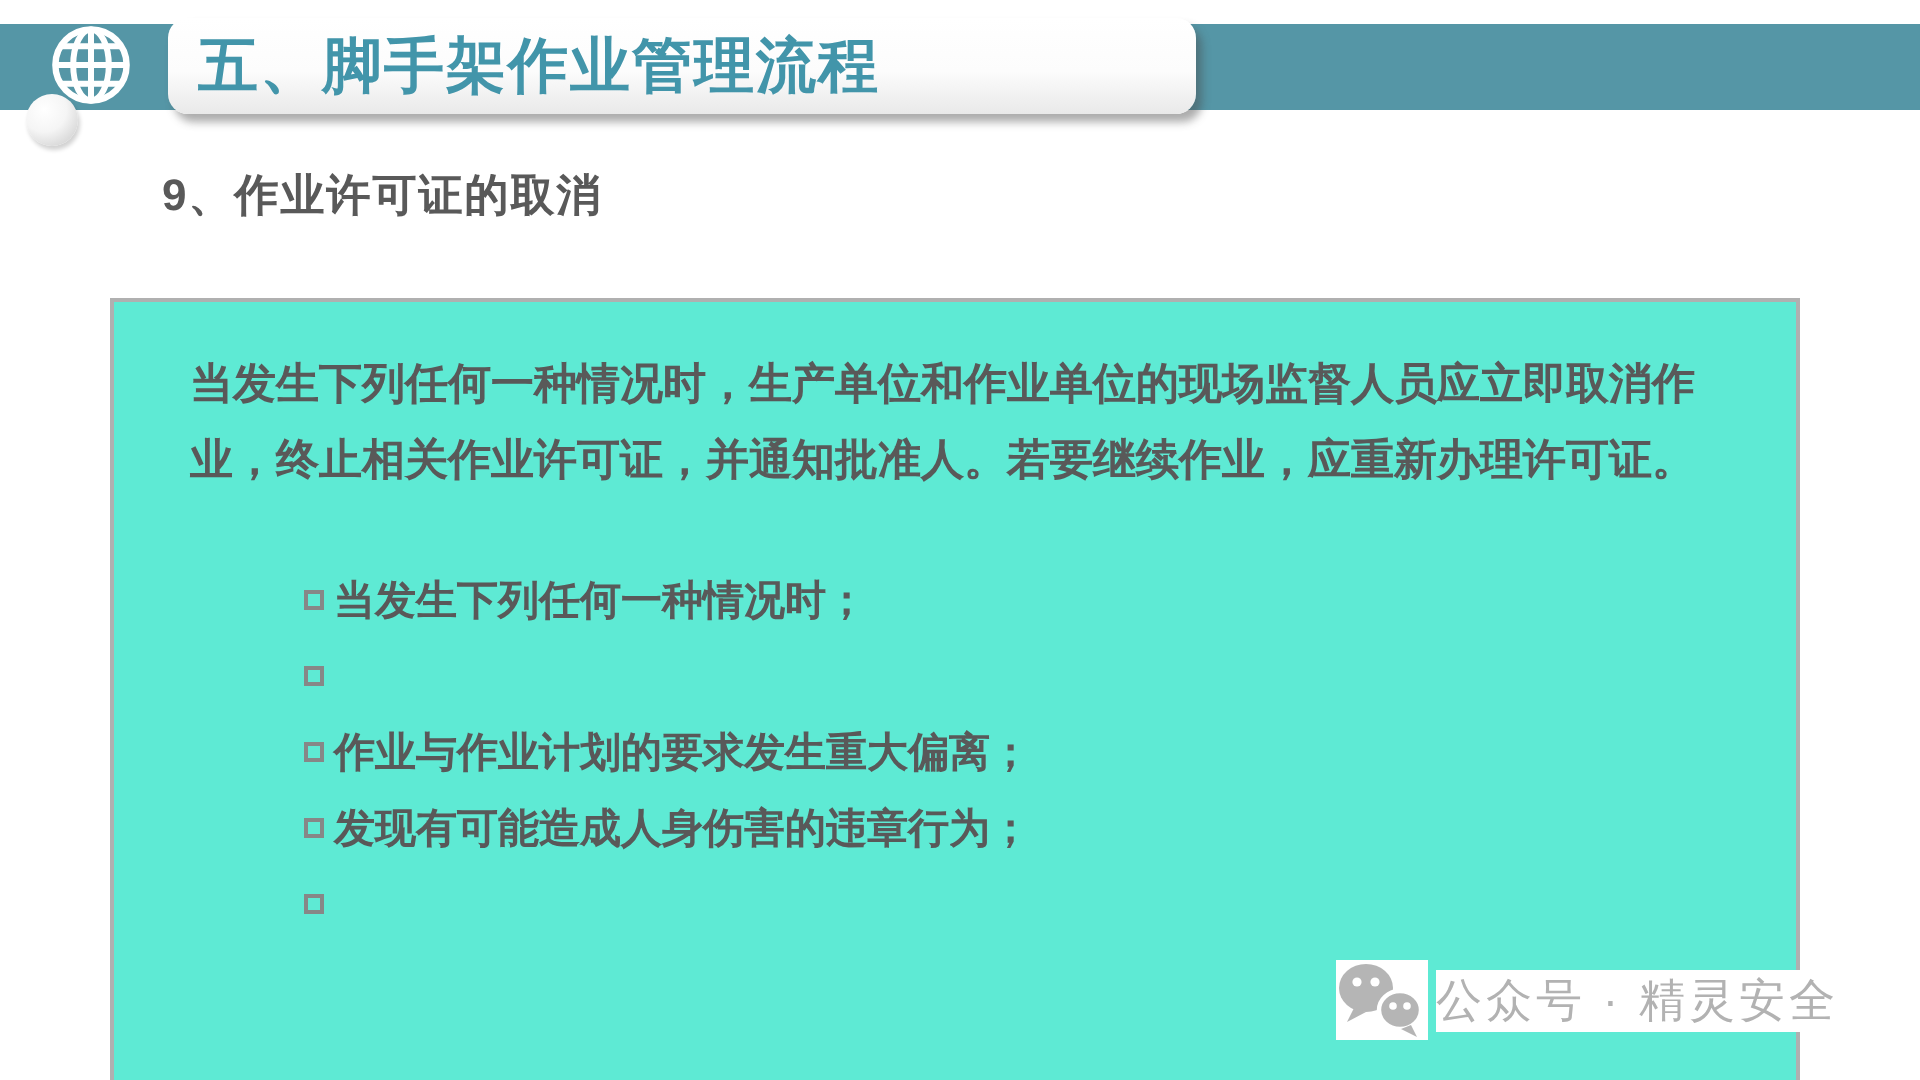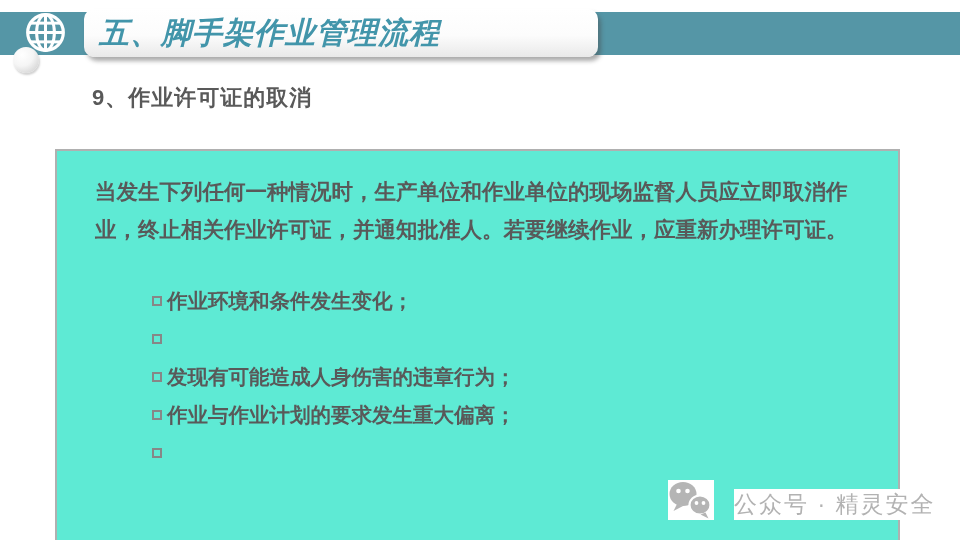--- a/index.html
+++ b/index.html
@@ -30,26 +30,25 @@
     background: linear-gradient(180deg, #ffffff 0%, #fcfcfc 55%, #e9e9e9 100%);
     border-radius: 10px;
     box-shadow: 3px 4px 4px rgba(70,70,70,0.45);
     display: flex; align-items: center;
     padding-left: 15px; box-sizing: border-box;
   }
   .title-text {
     font-size: 30px; font-weight: bold;
     color: #4295aa; letter-spacing: 1px;
     white-space: nowrap;
-    font-style: italic;
   }
 
   
   .subtitle {
-    position: absolute; left: 92px; top: 83px;
+    position: absolute; left: 81px; top: 83px;
     font-size: 22px; font-weight: bold; color: #595959;
     letter-spacing: 1px;
   }
 
   
   .content-box {
     position: absolute; left: 55px; top: 149px;
     width: 845px; height: 443px;
     border: 2px solid #b0b0b0;
     border-bottom: 3px solid #9c9c9c;
@@ -75,21 +74,21 @@
   .bullet-square {
     display: inline-block; width: 10px; height: 10px;
     border: 2px solid #878787; box-sizing: border-box;
     margin-right: 5px; vertical-align: 2px;
     background: transparent;
   }
 
   
   .watermark {
     position: absolute; left: 668px; top: 480px;
-    display: flex; align-items: flex-end; gap: 20px;
+    display: flex; align-items: center; gap: 4px;
     z-index: 5;
     background: transparent;
   }
   .watermark-text {
     font-size: 23px; color: #b2b2b2; letter-spacing: 2px;
     white-space: nowrap;
     background: #ffffff;
   }
   .wechat-icon-wrap { width: 46px; height: 40px; background: #ffffff; }
 </style>
@@ -116,24 +115,24 @@
   <div class="title-box">
     <span class="title-text">五、脚手架作业管理流程</span>
   </div>
 
   <div class="subtitle">9、作业许可证的取消</div>
 
   <div class="content-box">
     <div class="paragraph">当发生下列任何一种情况时，生产单位和作业单位的现场监督人员应立即取消作业，终止相关作业许可证，并通知批准人。若要继续作业，应重新办理许可证。</div>
 
     <ul class="bullet-list">
-      <li class="bullet-item"><span class="bullet-square"></span><span>作业环境和条件发生变化；</span></li>
+      <li class="bullet-item"><span class="bullet-square"></span><span>当发生下列任何一种情况时；</span></li>
       <li class="bullet-item"><span class="bullet-square"></span></li>
+      <li class="bullet-item"><span class="bullet-square"></span><span>作业与作业计划的要求发生重大偏离；</span></li>
       <li class="bullet-item"><span class="bullet-square"></span><span>发现有可能造成人身伤害的违章行为；</span></li>
-      <li class="bullet-item"><span class="bullet-square"></span><span>作业与作业计划的要求发生重大偏离；</span></li>
       <li class="bullet-item"><span class="bullet-square"></span></li>
     </ul>
   </div>
 
   <div class="watermark">
     <div class="wechat-icon-wrap">
       <svg width="46" height="40" viewBox="0 0 46 40">
         <ellipse cx="15" cy="14" rx="13.5" ry="12" fill="#b5b5b5"></ellipse>
         <path d="M9 24 L5.5 31 L15 26 Z" fill="#b5b5b5"></path>
         <circle cx="10.5" cy="11" r="2.3" fill="#ffffff"></circle>

